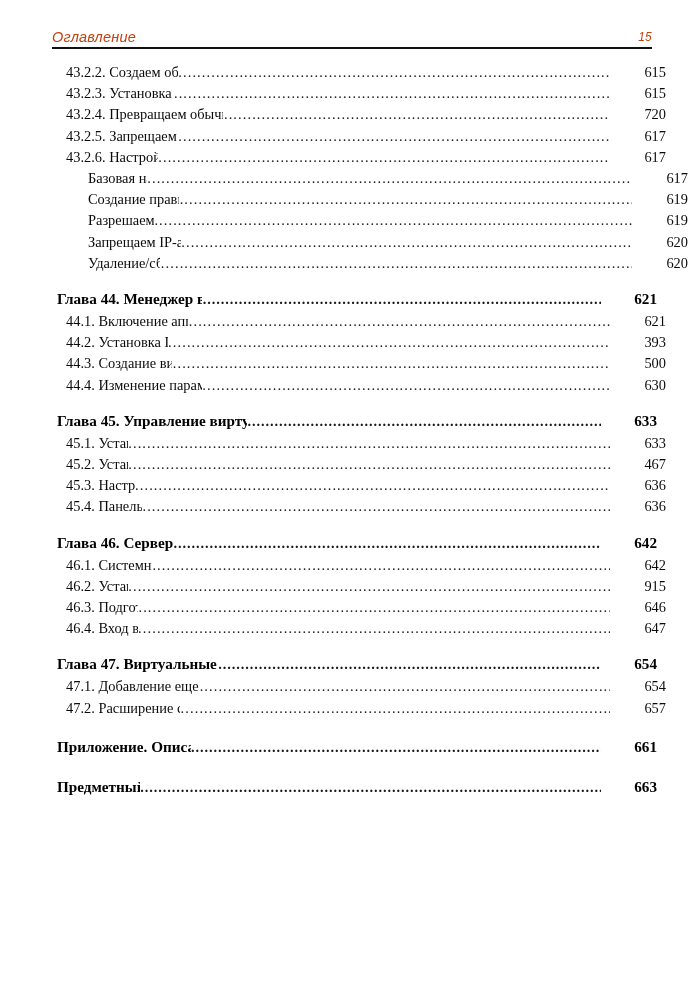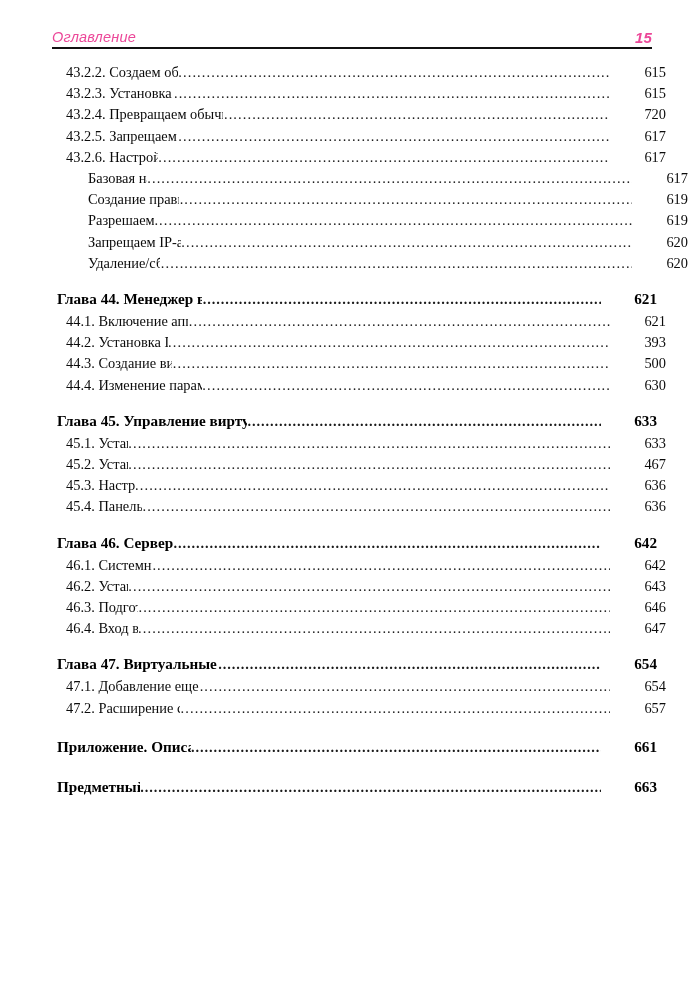--- a/index.html
+++ b/index.html
@@ -32,25 +32,25 @@
     width: 600px;
     height: 24px;
     display: flex;
     align-items: flex-end;
     justify-content: space-between;
     font-family: "Liberation Sans", "DejaVu Sans", sans-serif;
     font-style: italic;
     font-size: 14.5px;
     line-height: 17px;
     letter-spacing: 0.2px;
-    color: #ec4899;
+    color: #c2410c;
   }
   .runhead .folio {
-    font-size: 15px;
-    font-weight: 700;
+    font-size: 12px;
+    font-weight: 400;
   }
   .runrule {
     position: absolute;
     left: 52px;
     top: 47px;
     width: 600px;
     height: 2.2px;
     background: #111111;
   }
 
@@ -260,21 +260,21 @@
         <span class="pg">642</span>
       </div>
       <div class="row lvl-section">
         <span class="label">46.1. Системные требования</span>
         <span class="leader"></span>
         <span class="pg">642</span>
       </div>
       <div class="row lvl-section">
         <span class="label">46.2. Установка ПО</span>
         <span class="leader"></span>
-        <span class="pg">643</span>
+        <span class="pg">915</span>
       </div>
       <div class="row lvl-section">
         <span class="label">46.3. Подготовка камер</span>
         <span class="leader"></span>
         <span class="pg">646</span>
       </div>
       <div class="row lvl-section">
         <span class="label">46.4. Вход в MotionEye</span>
         <span class="leader"></span>
         <span class="pg">647</span>

